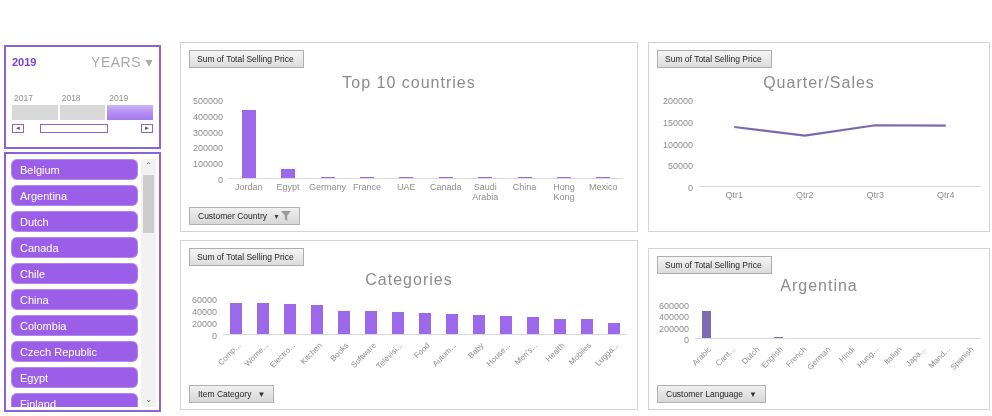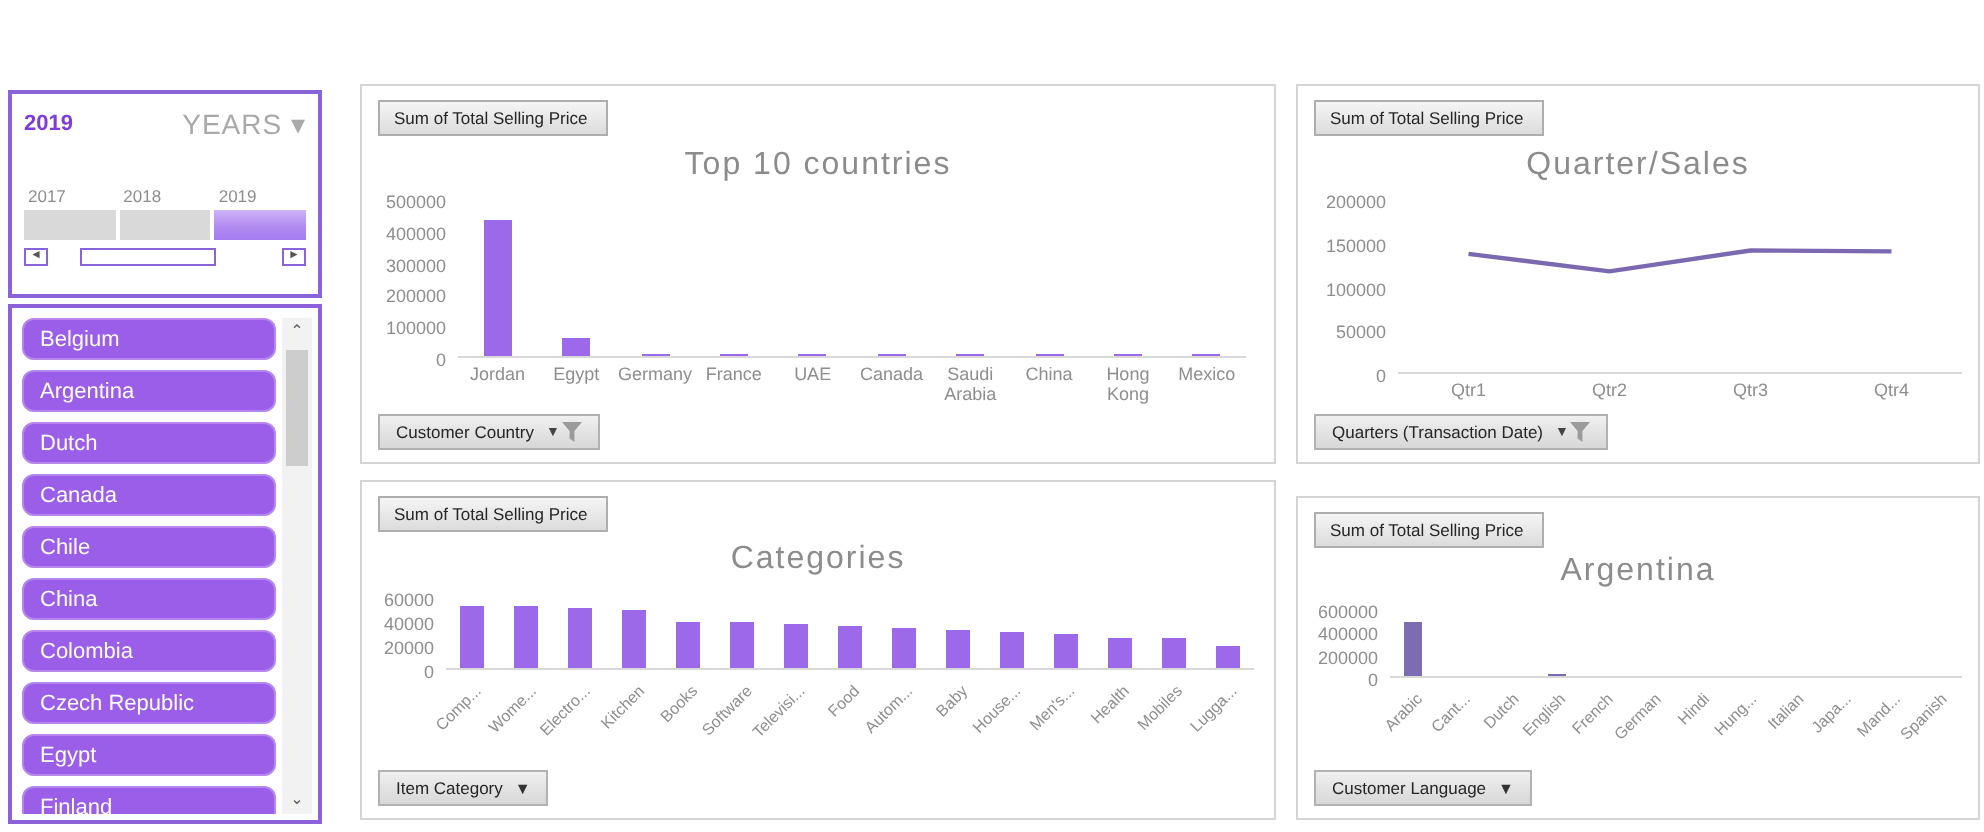--- a/index.html
+++ b/index.html
@@ -235,31 +235,20 @@
             <polyline points="35.25,26.970000000000006 105.75,35.67 176.25,25.230000000000004 246.75,25.665000000000006" fill="none" stroke="#7a68b0" stroke-width="2.2"></polyline>
           </svg>
         </div>
         <div class="xlabels" style="left: 50px; top: 90px; width: 282px;">
           <div class="xlabel"><span>Qtr1</span></div>
           <div class="xlabel"><span>Qtr2</span></div>
           <div class="xlabel"><span>Qtr3</span></div>
           <div class="xlabel"><span>Qtr4</span></div>
         </div>
       </div>
-    <button class="field-btn">
-      <span>Quarters (Transaction Date)</span>
-      <span style="display:flex;align-items:center;gap:1px;">
-        <span class="caret">▼</span>
-        <span class="funnel">
-          <svg width="10" height="10" viewBox="0 0 10 10">
-              <path d="M0 0 h10 l-3.8 4.5 v5.5 l-2.4 -1.7 v-3.8 Z" fill="#9b9b9b"></path>
-            </svg>
-        </span>
-      </span>
-    </button>
   </div>
 
   <div class="panel panel-cats">
     <button class="pivot-btn">Sum of Total Selling Price</button>
     <div class="chart-title" style="margin-top:30px;">Categories</div>
     <div class="chart" style="margin-top:10px; height:84px;">
         <div class="ticks" style="width: 42px; height: 36px;">
           <div class="tick" style="top: -4px;">60000</div>
           <div class="tick" style="top: 8px;">40000</div>
           <div class="tick" style="top: 20px;">20000</div>

